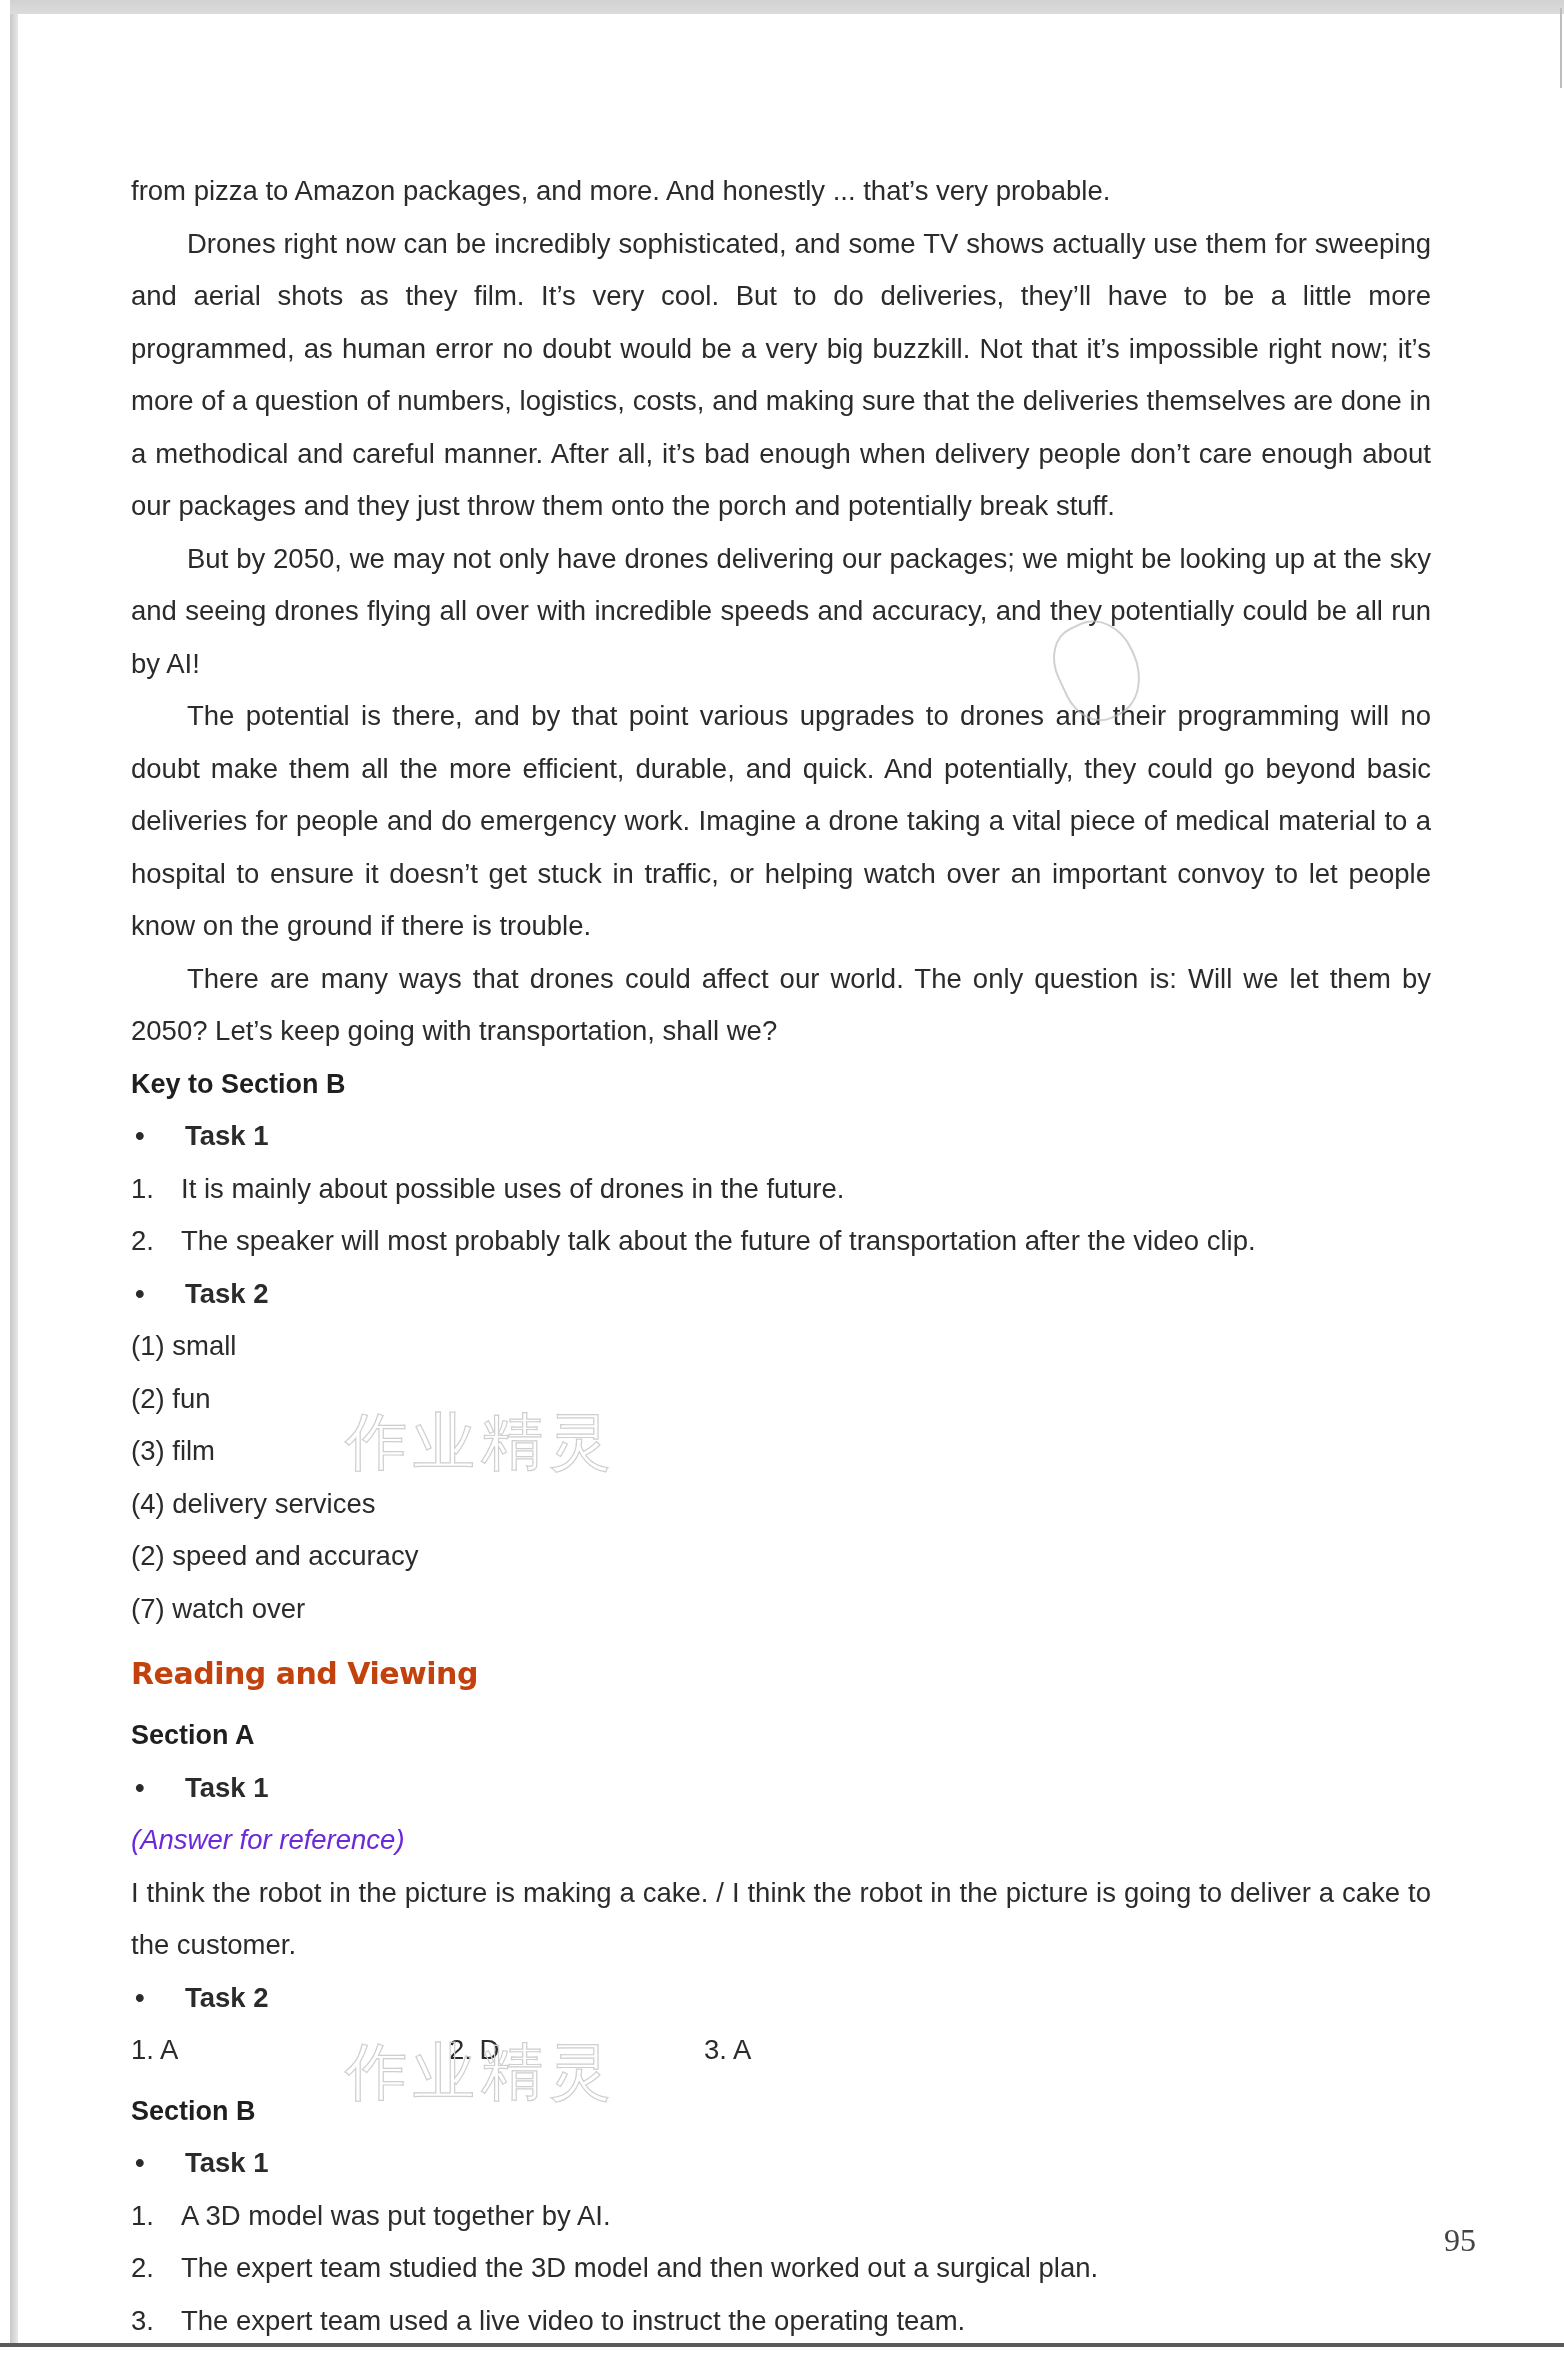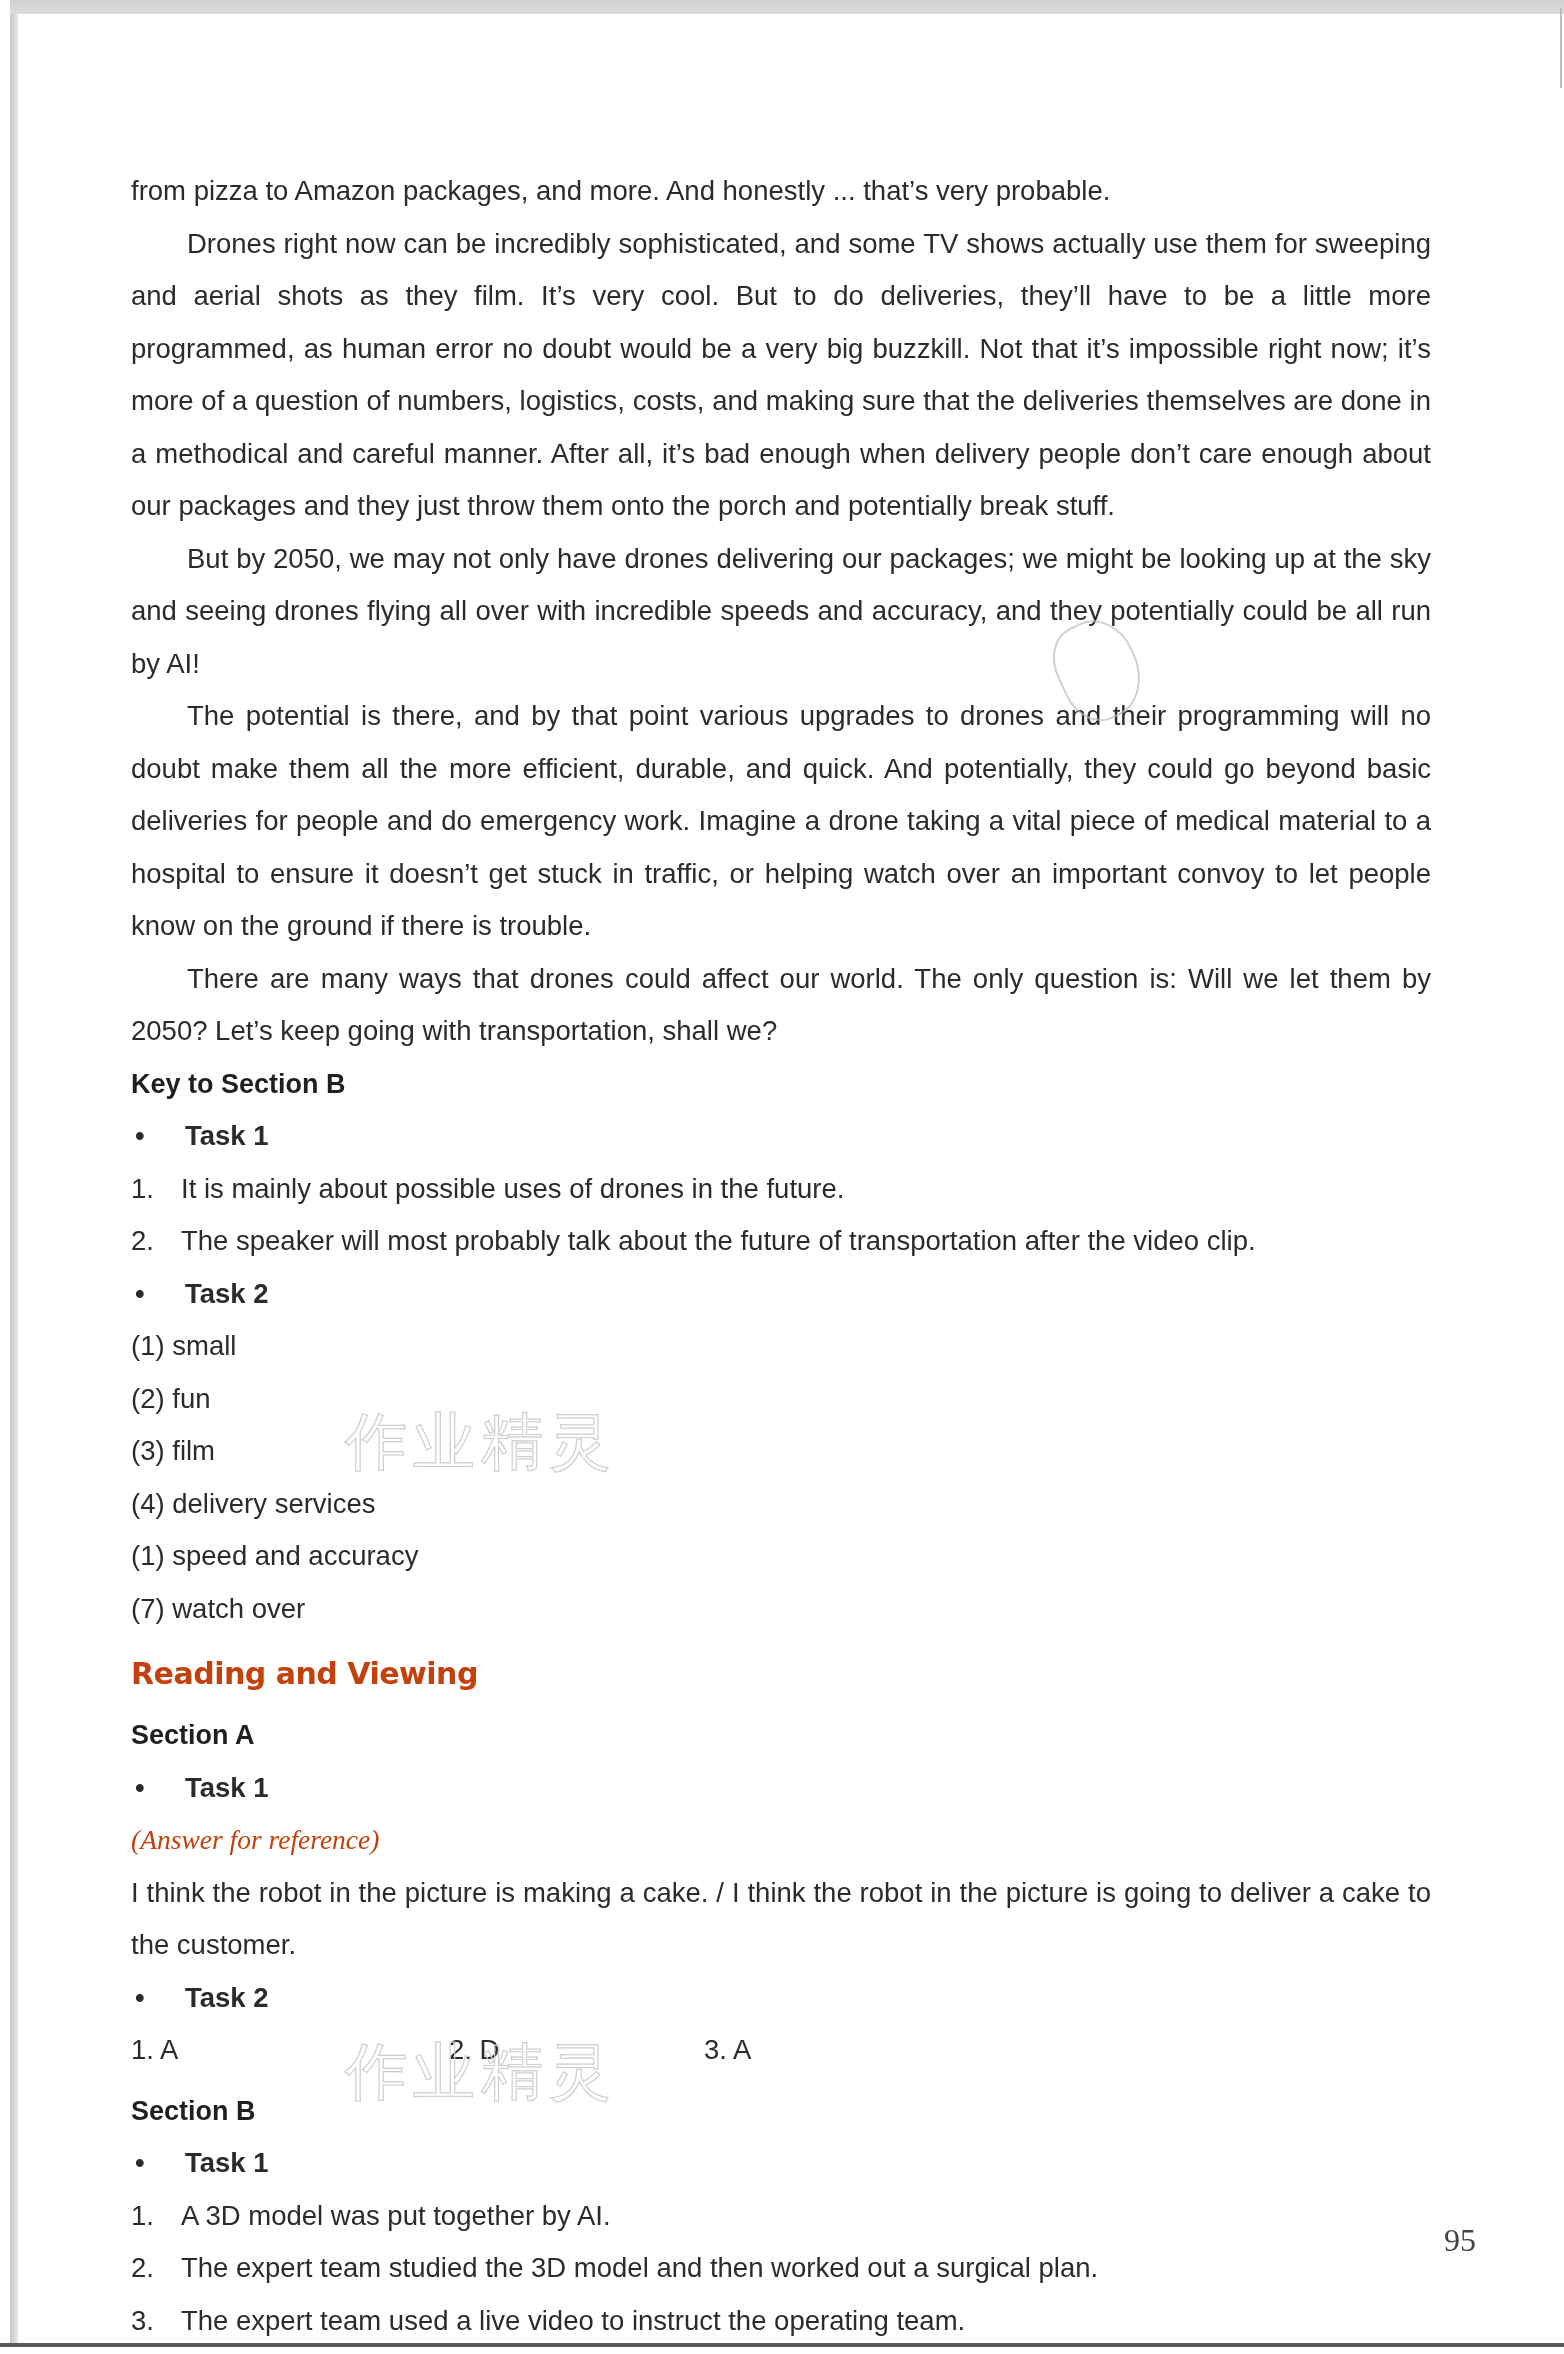--- a/index.html
+++ b/index.html
@@ -36,21 +36,21 @@
   .bullet { width: 50px; padding-left: 4px; font-weight: bold; }
   .numbered { display: flex; }
   .numbered .num { width: 50px; }
   .grid4 { display: flex; flex-direction: column; }
   .grid4 span { display: inline-block; }
   .c1 { width: 399px; } .c2 { width: 293px; } .c3 { width: 240px; }
   .h-big {
     font-family: "DejaVu Sans", sans-serif; font-weight: bold; font-size: 30px;
     line-height: 70px; margin-top: 4px; color: #c2410c; letter-spacing: -0.5px;
   }
-  .ref { font-style: italic; color: #c2410c; font-family: Liberation Serif, serif; }
+  .ref { font-style: italic; color: #6d28d9; }
   .grid3 { display: flex; }
   .g1 { width: 280px; } .g2 { width: 255px; margin-left: 38px; }
   .page-number {
     position: absolute; left: 1444px; top: 2222px;
     font-family: "Liberation Serif", serif; font-size: 32px; color: #444;
   }
   .stamp {
     position: absolute; left: 1058px; top: 620px; width: 76px; height: 96px;
     border: 2px solid #bdbdbd; border-radius: 40% 45% 50% 40%;
     transform: rotate(-25deg); opacity: 0.7;
@@ -96,21 +96,21 @@
       <span class="bullet">•</span>
       <span>Task 2</span>
     </div>
     <div class="grid4">
       <span class="c1">(1) small</span>
       <span class="c2">(2) fun</span>
       <span class="c3">(3) film</span>
       <span>(4) delivery services</span>
     </div>
     <div class="grid4">
-      <span class="c1">(1) speed and accuracy</span>
+      <span class="c1">(2) speed and accuracy</span>
       <span class="c3">(7) watch over</span>
     </div>
   </div>
 
   <div>
     <div class="h-big">Reading and Viewing</div>
 
     <div class="h-small">Section A</div>
     <div class="task">
       <span class="bullet">•</span>

